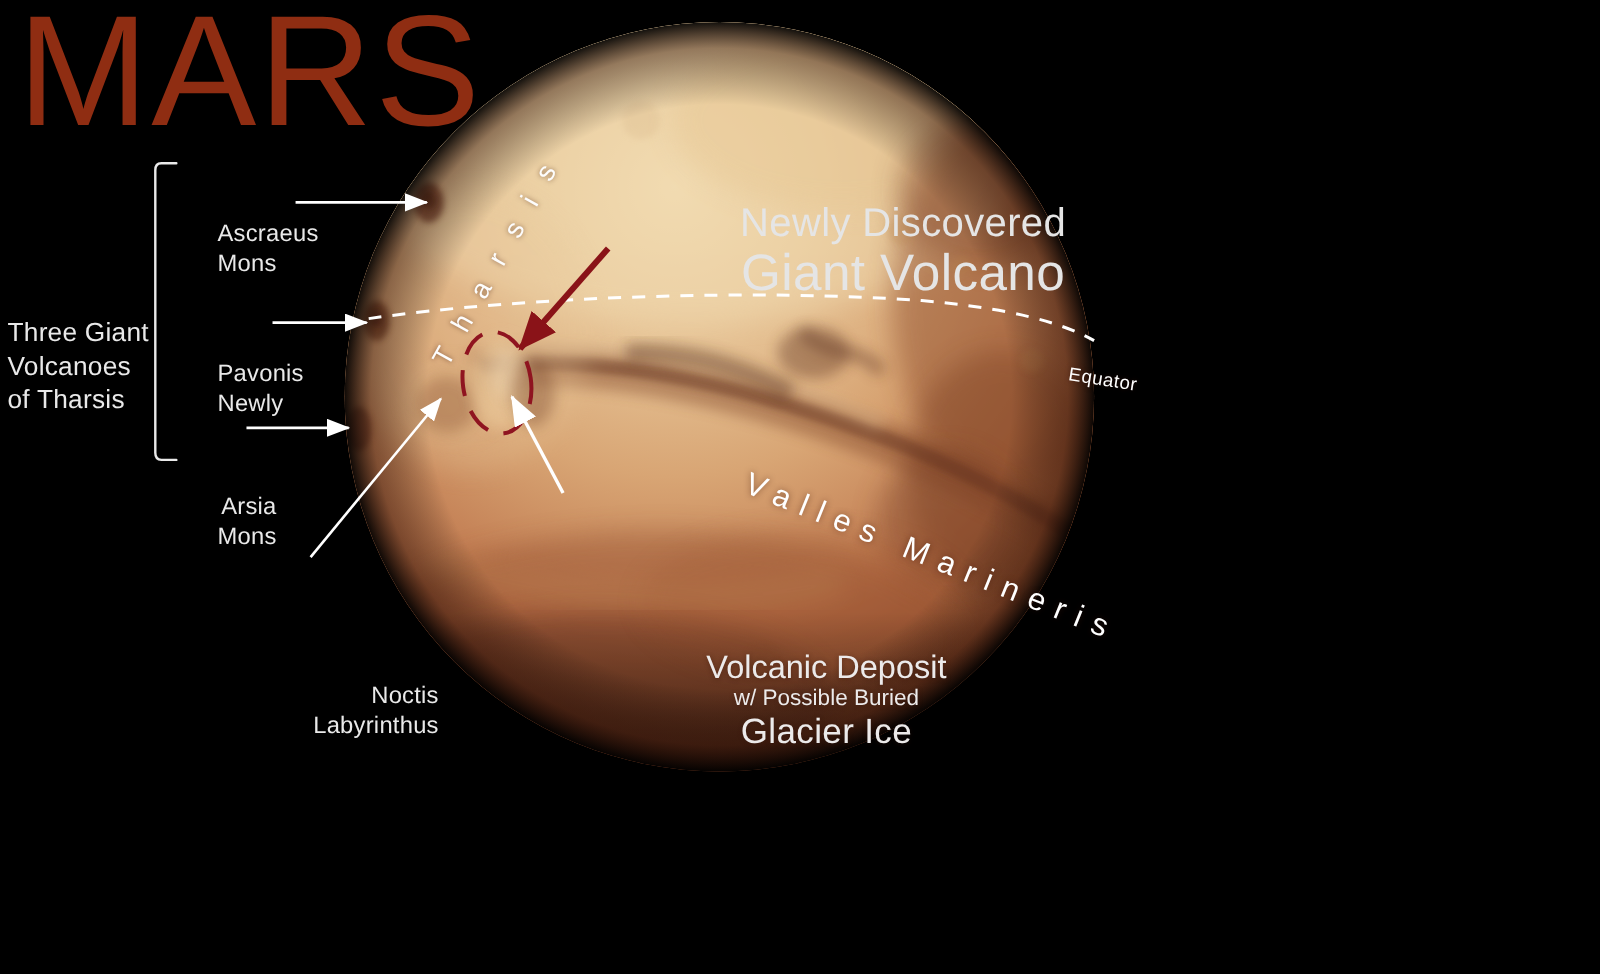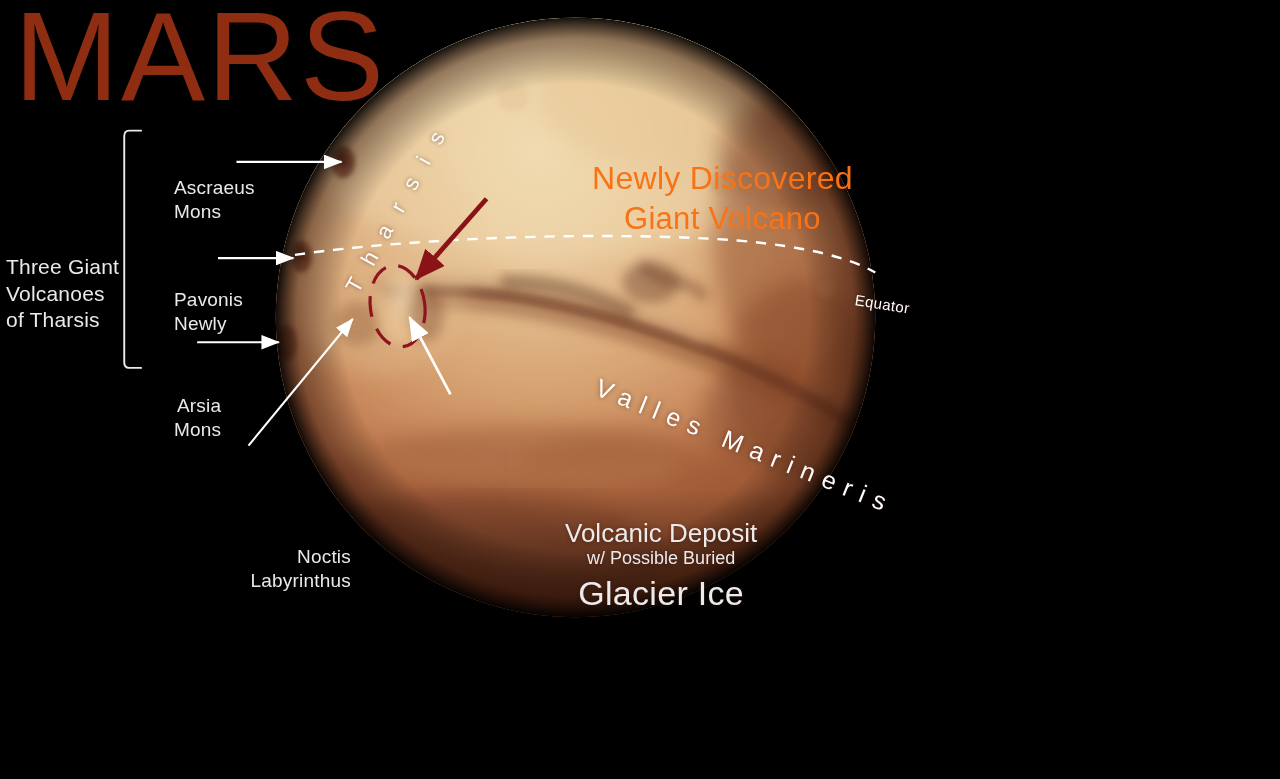--- a/index.html
+++ b/index.html
@@ -62,42 +62,42 @@
     letter-spacing:9px;
     transform:rotate(22deg);
     transform-origin:left center;
     text-shadow:0 0 5px rgba(60,20,10,.5);
     white-space:nowrap;
   }
 
   
   #hl-red{
     position:absolute;left:592px;top:162px;
-    color:#f97316;
+    color:#e5e5e5;
     font-weight:300;
     text-align:center;
     line-height:1.04;
     white-space:nowrap;
   }
   #hl-red .l1{display:block;font-size:32px;letter-spacing:.3px;}
-  #hl-red .l2{display:block;font-size:31px;letter-spacing:.3px;margin-top:8px;}
+  #hl-red .l2{display:block;font-size:41px;letter-spacing:.3px;margin-top:2px;}
 
   
   #cap-white{
     position:absolute;left:565px;top:487px;
     color:#eceaea;
     font-weight:300;
     line-height:1.12;
     text-align:center;
     white-space:nowrap;
     text-shadow:0 1px 4px rgba(50,18,8,.45);
   }
   #cap-white .c1{display:block;font-size:26px;margin-top:32px;}
   #cap-white .c2{display:block;font-size:18px;}
-  #cap-white .c3{display:block;font-size:34px;margin-top:6px;letter-spacing:.3px;}
+  #cap-white .c3{display:block;font-size:28px;margin-top:1px;letter-spacing:.3px;}
 </style>
 </head>
 <body>
 
 <div id="stage">
 
   <svg id="sky" viewBox="0 0 1280 779">
     <defs>
 
       <radialGradient id="gSphere" cx="44%" cy="22%" r="86%">

